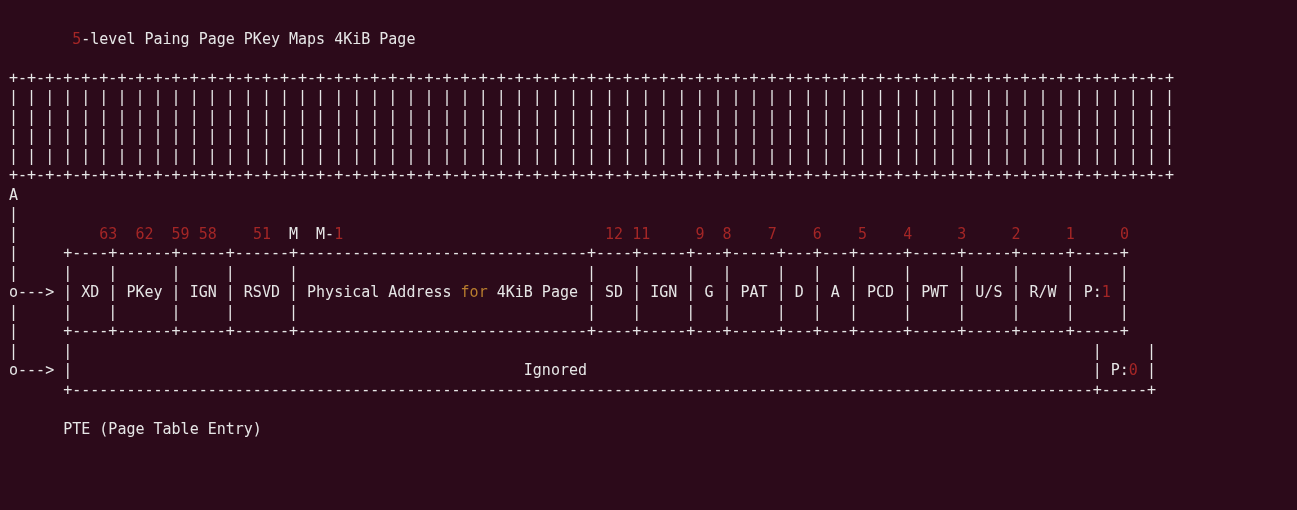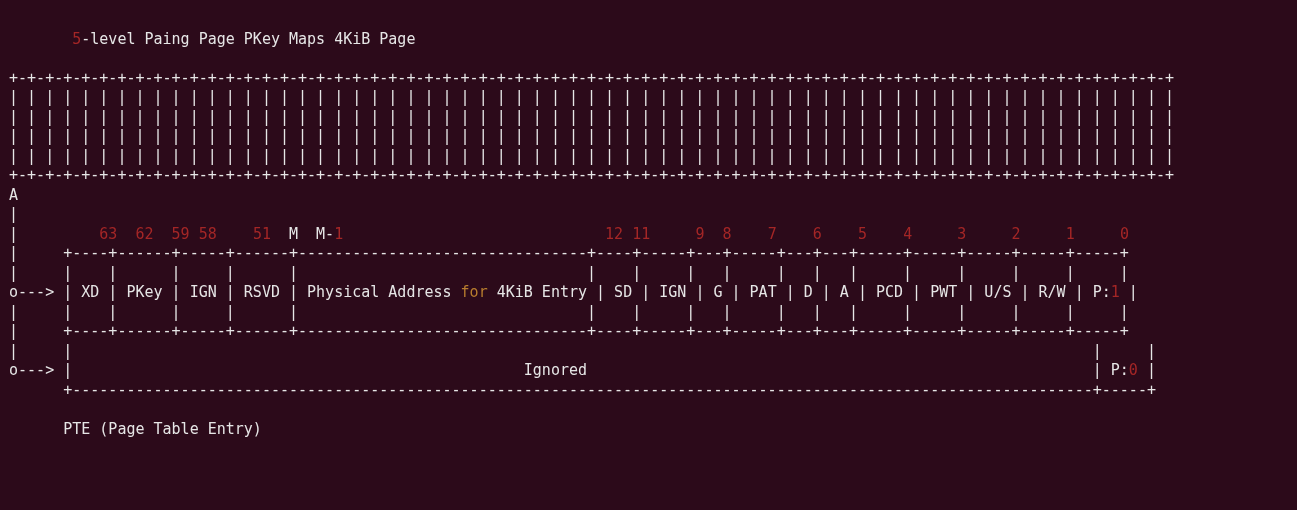--- a/index.html
+++ b/index.html
@@ -33,21 +33,21 @@
 <span> | | | | | | | | | | | | | | | | | | | | | | | | | | | | | | | | | | | | | | | | | | | | | | | | | | | | | | | | | | | | | | | | |</span>
 <span> | | | | | | | | | | | | | | | | | | | | | | | | | | | | | | | | | | | | | | | | | | | | | | | | | | | | | | | | | | | | | | | | |</span>
 <span> | | | | | | | | | | | | | | | | | | | | | | | | | | | | | | | | | | | | | | | | | | | | | | | | | | | | | | | | | | | | | | | | |</span>
 <span> | | | | | | | | | | | | | | | | | | | | | | | | | | | | | | | | | | | | | | | | | | | | | | | | | | | | | | | | | | | | | | | | |</span>
 <span> +-+-+-+-+-+-+-+-+-+-+-+-+-+-+-+-+-+-+-+-+-+-+-+-+-+-+-+-+-+-+-+-+-+-+-+-+-+-+-+-+-+-+-+-+-+-+-+-+-+-+-+-+-+-+-+-+-+-+-+-+-+-+-+-+</span>
 <span> A</span>
 <span> |</span>
 <span><span> |         </span><span class="red">63</span><span>  </span><span class="red">62</span><span>  </span><span class="red">59</span><span> </span><span class="red">58</span><span>    </span><span class="red">51</span><span>  </span><span>M  M-</span><span class="red">1</span><span>                             </span><span class="red">12</span><span> </span><span class="red">11</span><span>     </span><span class="red">9</span><span>  </span><span class="red">8</span><span>    </span><span class="red">7</span><span>    </span><span class="red">6</span><span>    </span><span class="red">5</span><span>    </span><span class="red">4</span><span>     </span><span class="red">3</span><span>     </span><span class="red">2</span><span>     </span><span class="red">1</span><span>     </span><span class="red">0</span></span>
 <span> |     +----+------+-----+------+--------------------------------+----+-----+---+-----+---+---+-----+-----+-----+-----+-----+</span>
 <span> |     |    |      |     |      |                                |    |     |   |     |   |   |     |     |     |     |     |</span>
-<span><span> o---&gt; | XD | PKey | IGN | RSVD | Physical Address </span><span class="key">for</span><span> 4KiB Entry | SD | IGN | G | PAT | D | A | PCD | PWT | U/S | R/W | P:</span><span class="red">1</span><span> |</span></span>
+<span><span> o---&gt; | XD | PKey | IGN | RSVD | Physical Address </span><span class="key">for</span><span> 4KiB Page | SD | IGN | G | PAT | D | A | PCD | PWT | U/S | R/W | P:</span><span class="red">1</span><span> |</span></span>
 <span> |     |    |      |     |      |                                |    |     |   |     |   |   |     |     |     |     |     |</span>
 <span> |     +----+------+-----+------+--------------------------------+----+-----+---+-----+---+---+-----+-----+-----+-----+-----+</span>
 <span> |     |                                                                                                                 |     |</span>
 <span><span> o---&gt; |                                                  Ignored                                                        | P:</span><span class="red">0</span><span> |</span></span>
 <span>       +-----------------------------------------------------------------------------------------------------------------+-----+</span>
 
 <span>       PTE (Page Table Entry)</span>
 </pre>
 
 </body></html>

